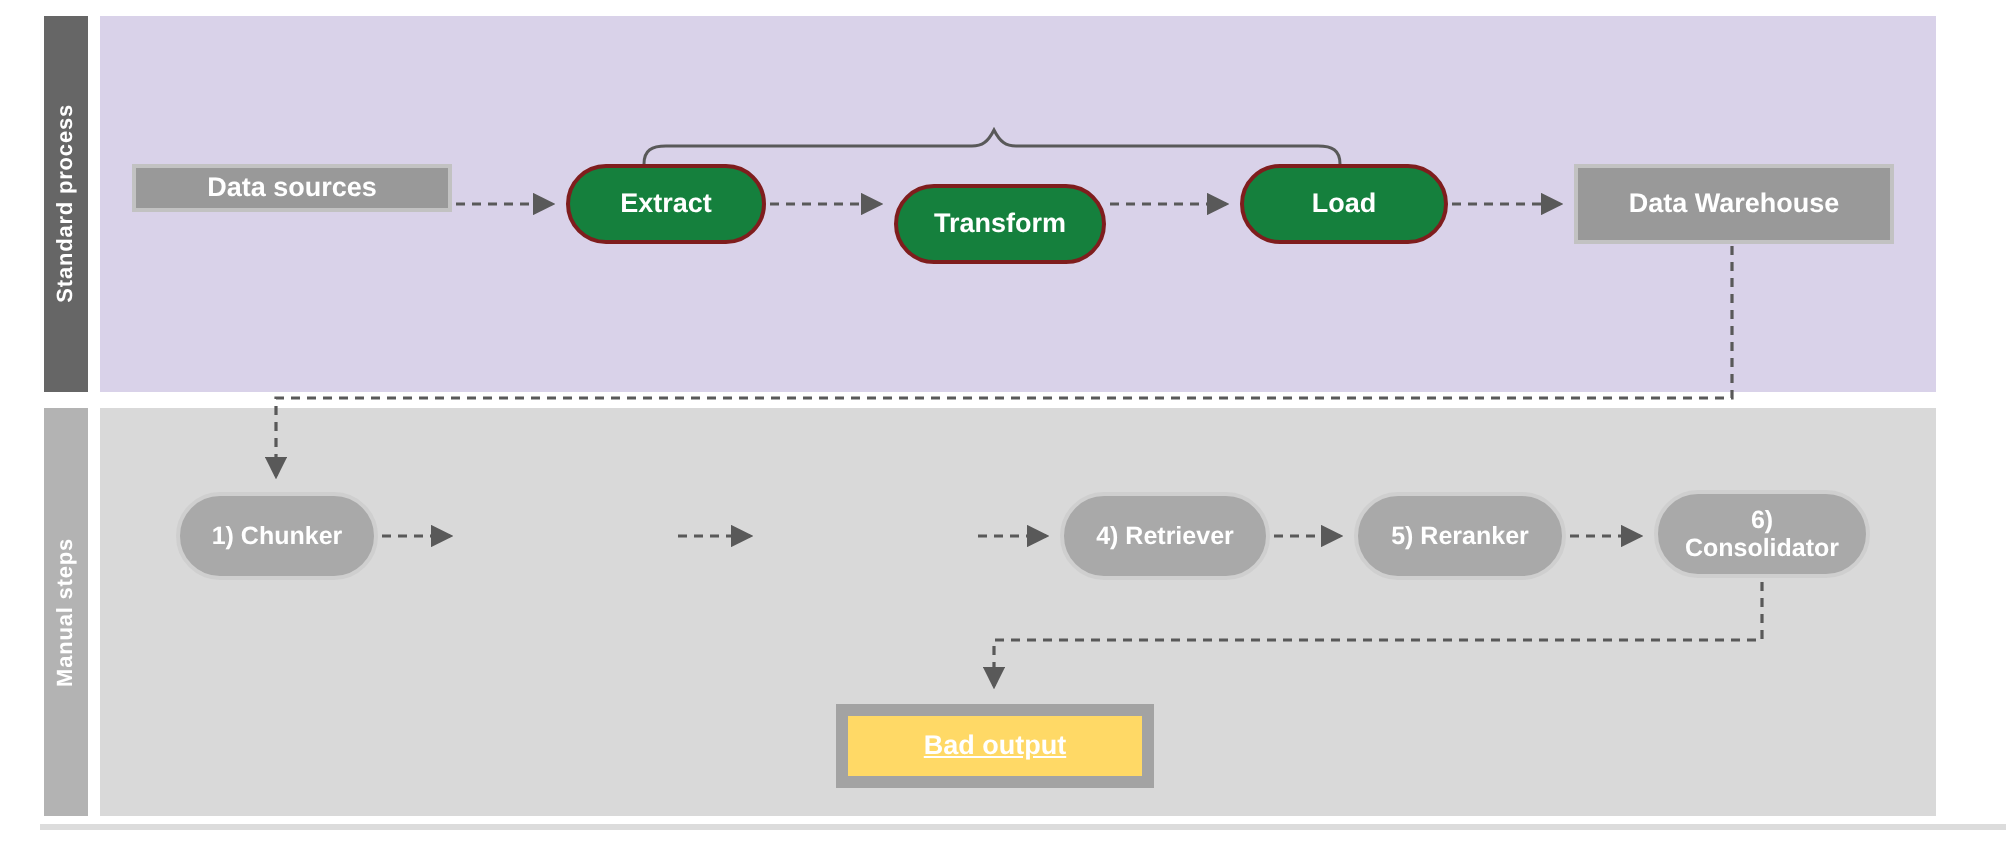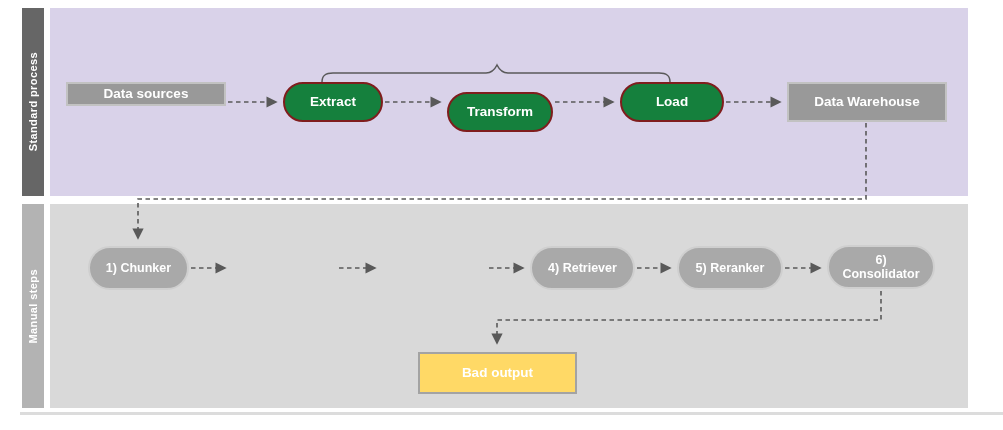--- a/index.html
+++ b/index.html
@@ -15,21 +15,21 @@
   #lane-standard{position:absolute;left:50px;top:8px;width:918px;height:188px;background:#d9d2e9;}
   #lane-manual{position:absolute;left:50px;top:204px;width:918px;height:204px;background:#d9d9d9;}
   #bottom-rule{position:absolute;left:20px;top:412px;width:983px;height:3px;background:#dcdcdc;}
 
   
   .node{position:absolute;box-sizing:border-box;display:flex;align-items:center;justify-content:center;
     text-align:center;color:#ffffff;font-weight:bold;line-height:1.15;z-index:2;}
   .rect{background:#999999;border:2px solid #c2c2c2;font-size:13.5px;}
   .pill-etl{background:#15803d;border:2px solid #7f1d1d;border-radius:21px;font-size:13.5px;}
   .pill-manual{background:#a9a9a9;border:2px solid #cfcfcf;border-radius:23px;font-size:12.5px;padding:0 10px;}
-  .out-rect{background:#ffd966;border:2px solid #a3a3a3;font-size:13.5px;}
+  .out-rect{background:#ffd966;border:6px solid #a3a3a3;font-size:13.5px;text-decoration:underline;}
 
   #node-data-sources{left:66px;top:82px;width:160px;height:24px;}
   #node-extract{left:283px;top:82px;width:100px;height:40px;}
   #node-transform{left:447px;top:92px;width:106px;height:40px;}
   #node-load{left:620px;top:82px;width:104px;height:40px;}
   #node-data-warehouse{left:787px;top:82px;width:160px;height:40px;}
 
   #node-chunker{left:88px;top:246px;width:101px;height:44px;}
   #node-vector-store{left:232px;top:245px;width:105px;height:44px;}
   #node-rewriter{left:382px;top:246px;width:105px;height:44px;}

